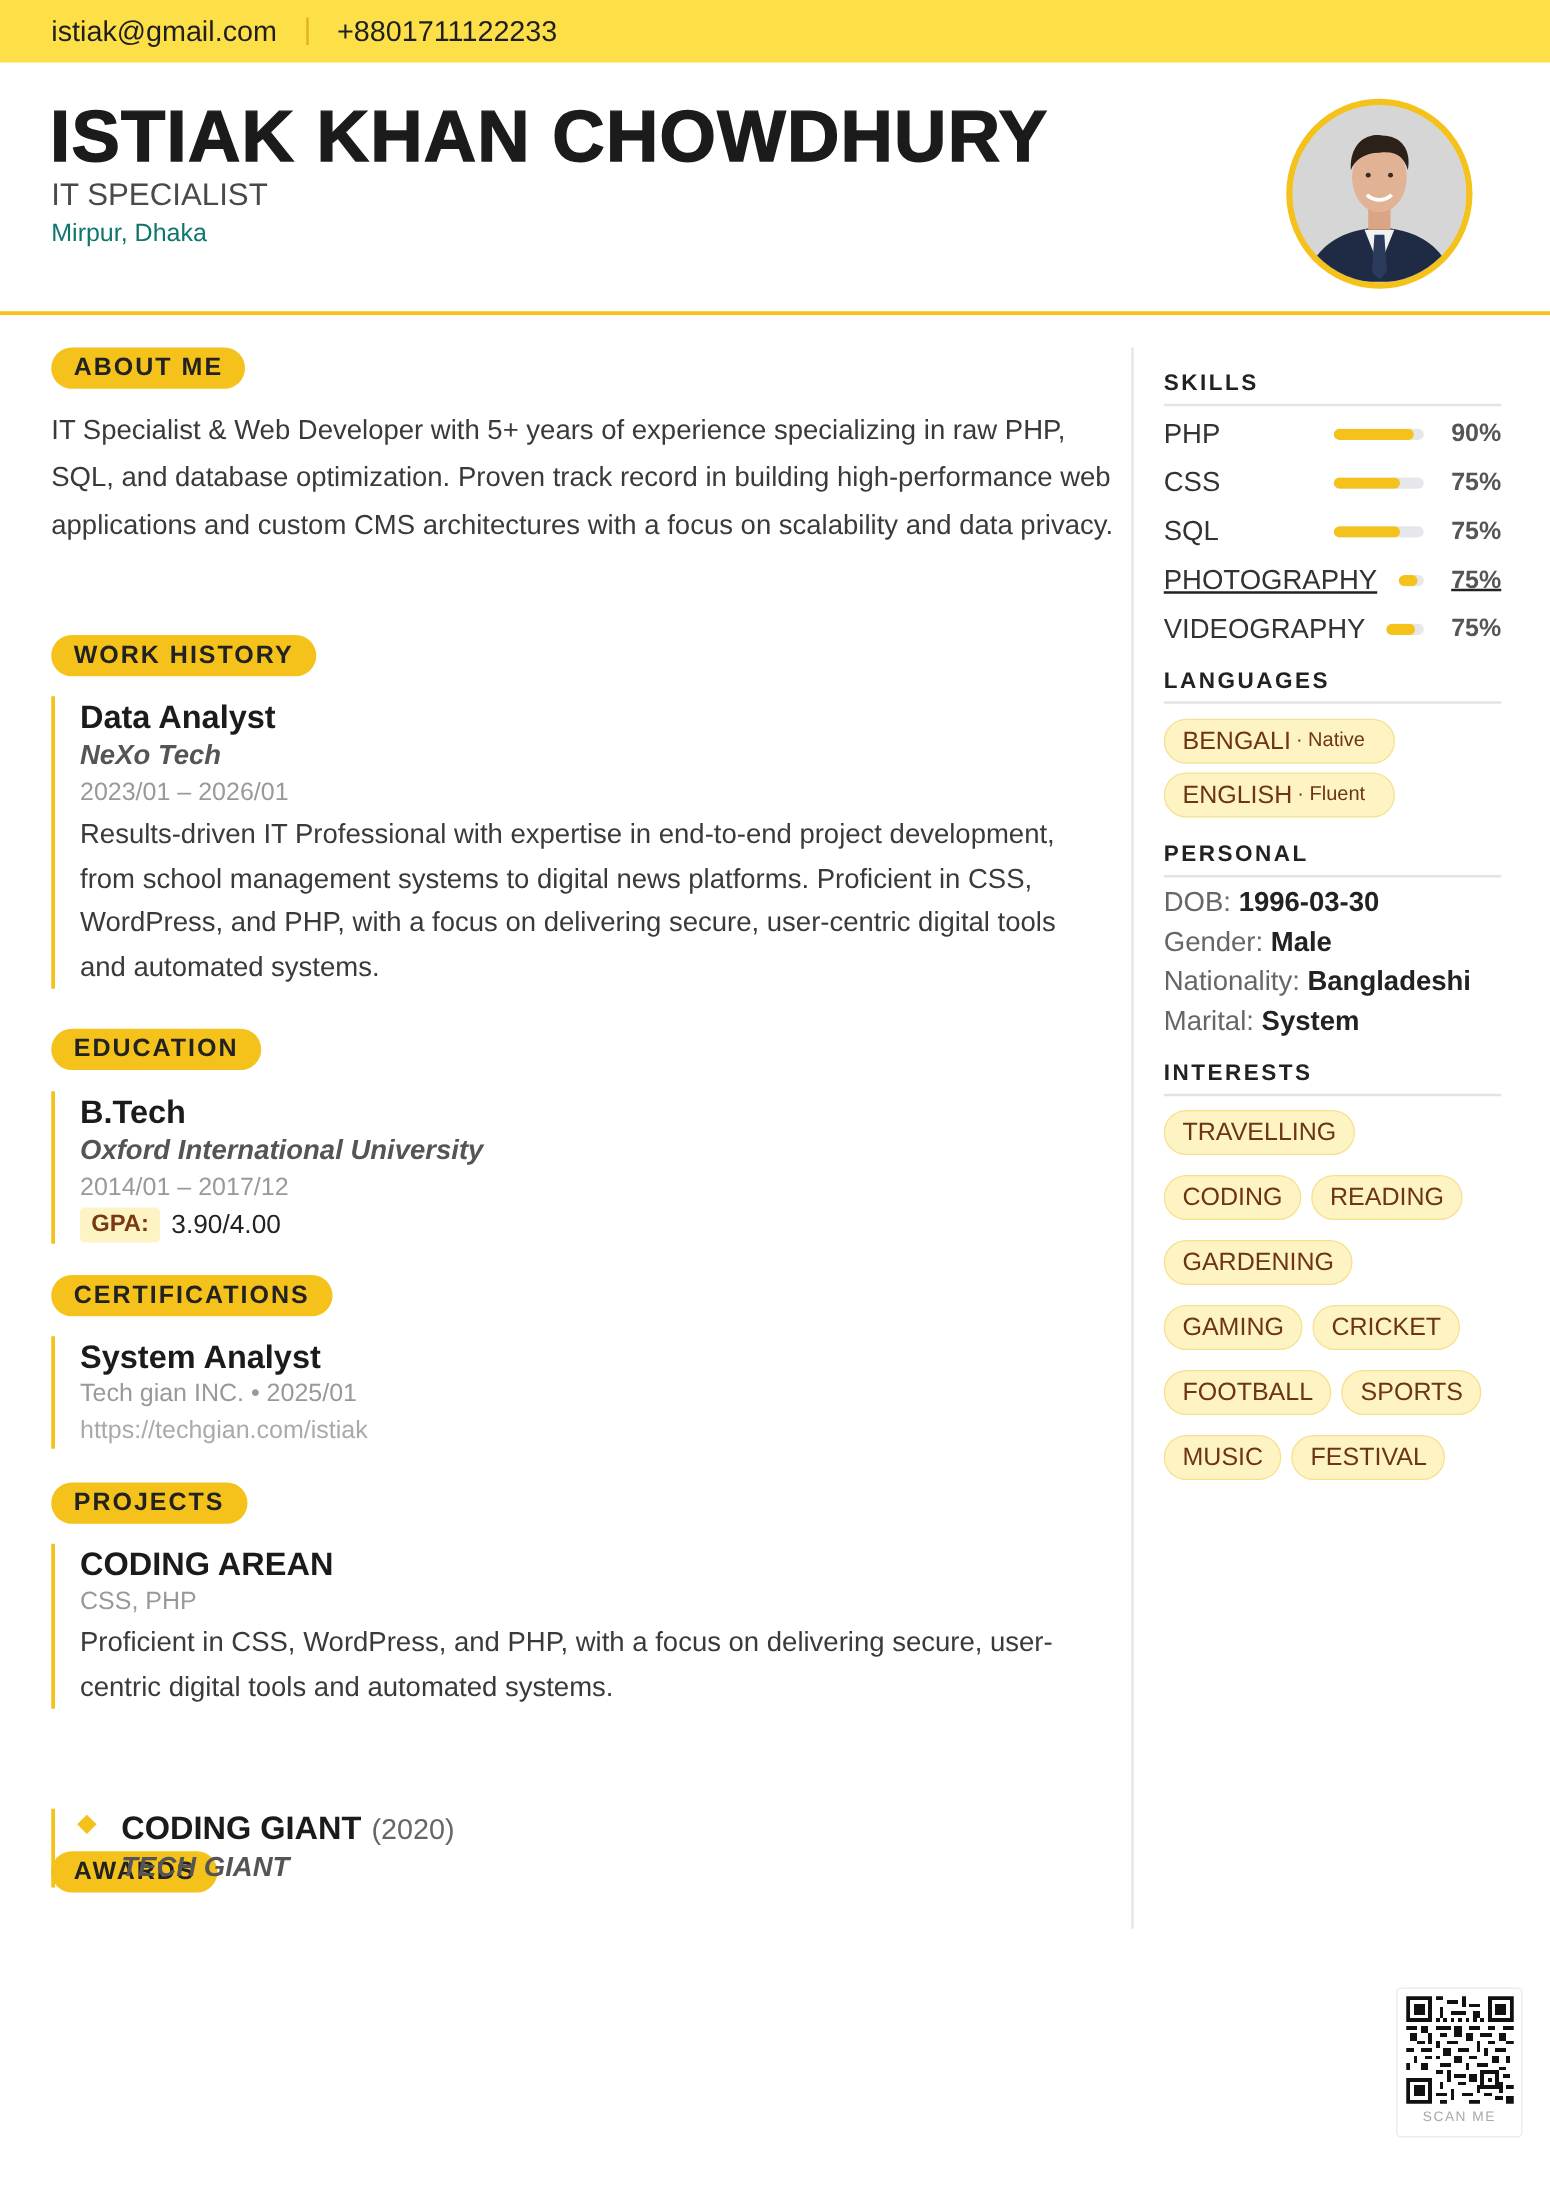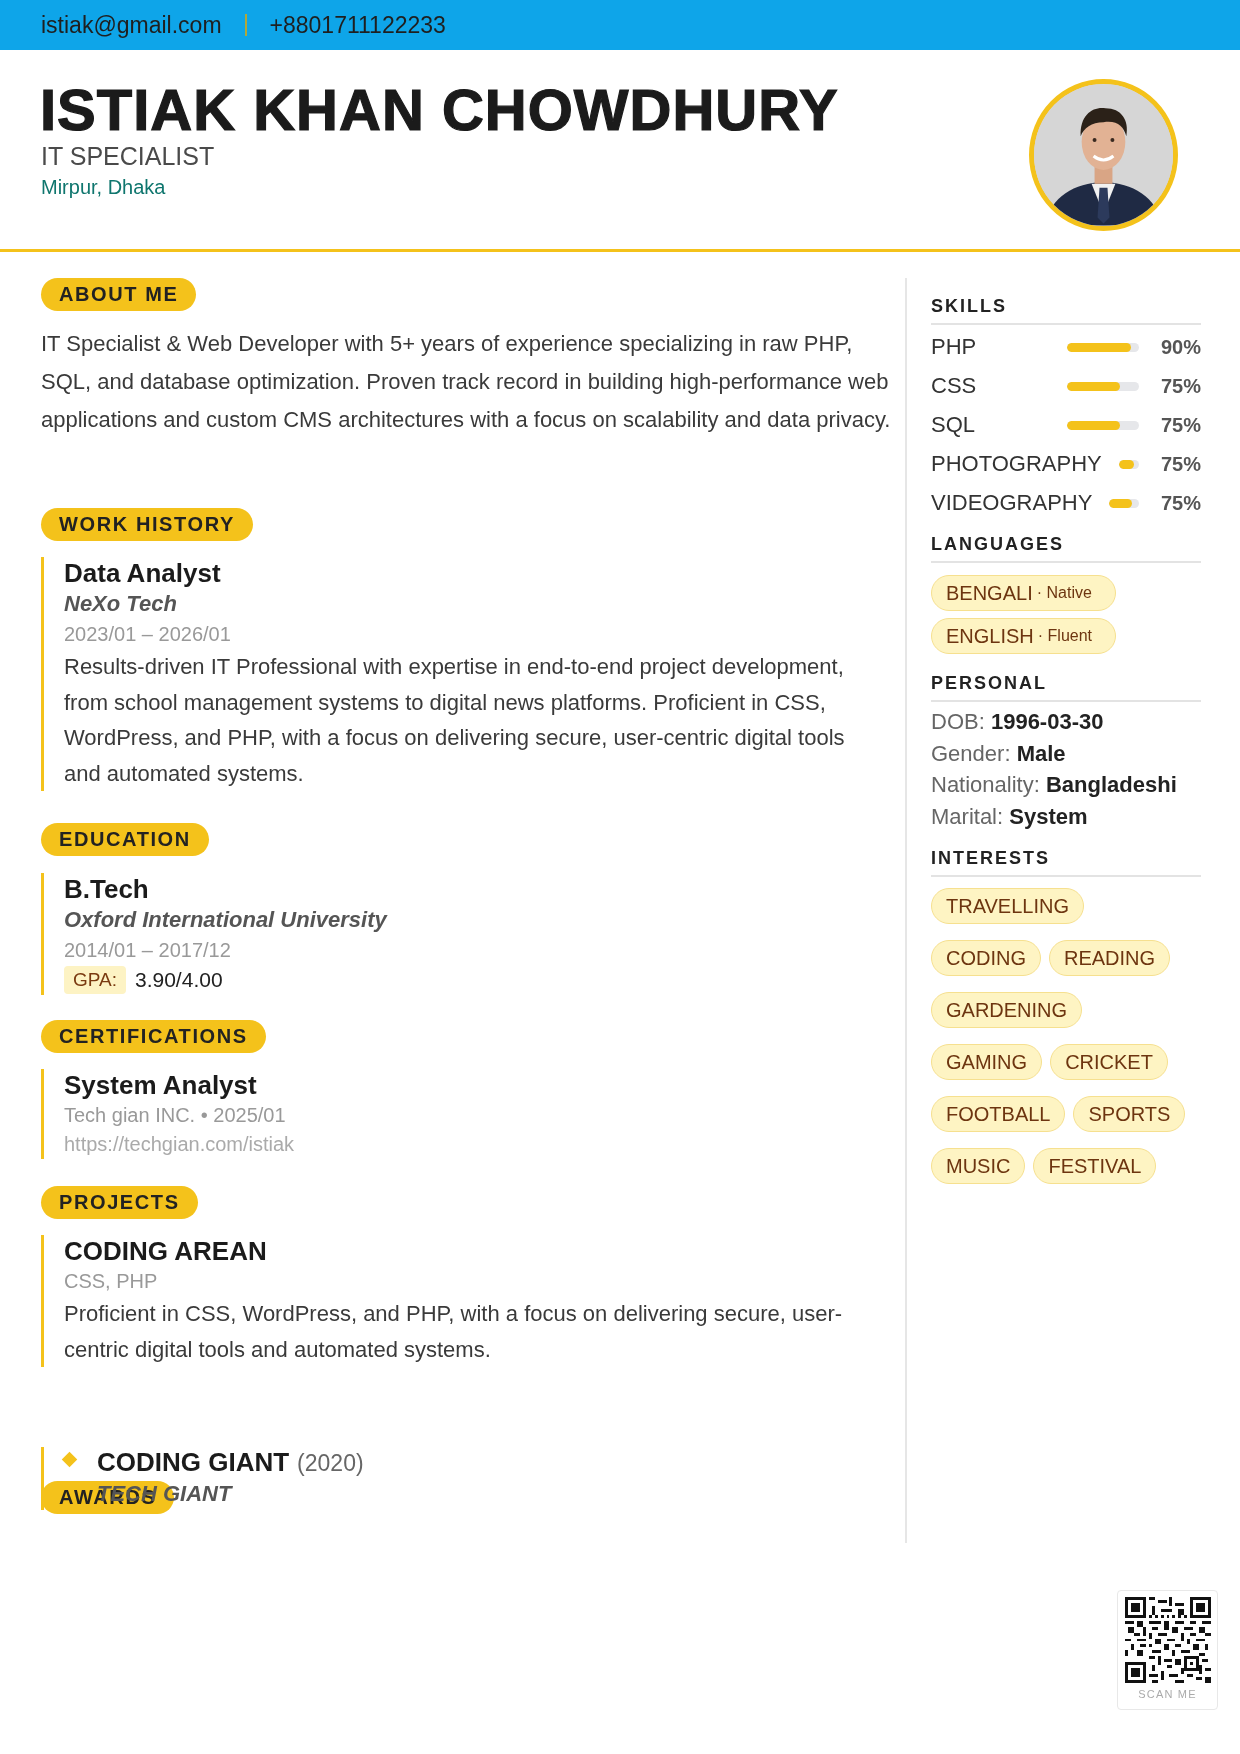--- a/index.html
+++ b/index.html
@@ -1,19 +1,19 @@
 <!DOCTYPE html>
 <html><head>
 <meta charset="utf-8">
 <style>
   * { box-sizing: border-box; margin: 0; padding: 0; }
   html, body { width: 1240px; height: 1754px; background: #ffffff; overflow: hidden; }
   body { font-family: "Liberation Sans", sans-serif; color: #222; position: relative; }
 
-  .topbar { position: absolute; left: 0; top: 0; width: 1240px; height: 50px; background: #0ea5e9; display: flex; align-items: center; padding-left: 41px; font-size: 23px; color: #1f1f1f; }
+  .topbar { position: absolute; left: 0; top: 0; width: 1240px; height: 50px; background: #fde047; display: flex; align-items: center; padding-left: 41px; font-size: 23px; color: #1f1f1f; }
   .topbar .sep { display: inline-block; width: 2px; height: 22px; background: #d9a90f; margin: 0 23px; opacity: .8; }
 
   .name { position: absolute; left: 40px; top: 76px; font-size: 58px; font-weight: 900; letter-spacing: 1px; color: #1b1b1b; white-space: nowrap; -webkit-text-stroke: 1.2px #1b1b1b; }
   .jobtitle { position: absolute; left: 41px; top: 142px; font-size: 25px; color: #4a4a4a; }
   .location { position: absolute; left: 41px; top: 176px; font-size: 20px; color: #0f766e; }
 
   .photo { position: absolute; left: 1029px; top: 79px; width: 149px; height: 152px; border-radius: 50%; border: 5px solid #F4C21B; overflow: hidden; background: #d9d9d9; }
   .photo svg { width: 100%; height: 100%; display: block; }
 
   .header-line { position: absolute; left: 0; top: 249px; width: 1240px; height: 3px; background: #F4C21B; }
@@ -26,21 +26,21 @@
   .para { position: absolute; left: 41px; width: 855px; font-size: 22px; line-height: 38px; color: #3a3a3a; }
 
   .entry { position: absolute; left: 41px; width: 855px; border-left: 3px solid #F4C21B; padding-left: 20px; }
   .entry .e-title { font-size: 26px; font-weight: 700; color: #1b1b1b; line-height: 32px; }
   .entry .e-org { font-size: 22px; font-weight: 700; font-style: italic; color: #555; line-height: 30px; }
   .entry .e-date { font-size: 20px; color: #999; line-height: 30px; }
   .entry .e-desc { font-size: 22px; color: #3a3a3a; line-height: 35.5px; padding-right: 14px; }
   .entry .e-muted { font-size: 20px; color: #999; line-height: 29px; }
   .entry .e-link { font-size: 20px; color: #aaa; line-height: 29px; }
   .gpa-row { display: flex; align-items: center; height: 30px; }
-  .gpa-badge { background: #FDF3C4; color: #7a3a10; font-weight: 400; font-size: 19px; padding: 3px 9px; border-radius: 4px; margin-right: 9px; }
+  .gpa-badge { background: #FDF3C4; color: #7a3a10; font-weight: 700; font-size: 19px; padding: 3px 9px; border-radius: 4px; margin-right: 9px; }
   .gpa-val { font-size: 21px; color: #222; }
 
   .award-row { display: flex; align-items: baseline; }
   .diamond { width: 11px; height: 11px; background: #F4C21B; transform: rotate(45deg); margin: 0 22px 0 4px; position: relative; top: -6px; flex-shrink: 0; }
   .award-title { font-size: 26px; font-weight: 700; color: #1b1b1b; }
   .award-year { font-size: 23px; color: #666; margin-left: 8px; }
   .award-org { font-size: 22px; font-weight: 700; font-style: italic; color: #555; margin-left: 37px; line-height: 32px; }
 
   
   .r-title { position: absolute; left: 931px; width: 270px; font-size: 18px; font-weight: 700; letter-spacing: 2px; color: #222; padding-bottom: 6px; border-bottom: 2px solid #e3e3e3; }
@@ -161,21 +161,21 @@
 </div>
 <div class="skill-row" style="top:410px;">
   <span class="skill-label">SQL</span>
   <span class="skill-spacer">
       <span class="skill-bar">
         <span class="skill-fill" style="display:block;width:74%;"></span>
       </span>
     </span>
   <span class="skill-pct">75%</span>
 </div>
-<div class="skill-row" style="top:449px;">
+<div class="skill-row" style="top:449px;text-decoration:underline;">
   <span class="skill-label">PHOTOGRAPHY</span>
   <span class="skill-spacer">
       <span class="skill-bar" style="width:20px;">
         <span class="skill-fill" style="display:block;width:75%;"></span>
       </span>
     </span>
   <span class="skill-pct">75%</span>
 </div>
 <div class="skill-row" style="top:488px;">
   <span class="skill-label">VIDEOGRAPHY</span>

